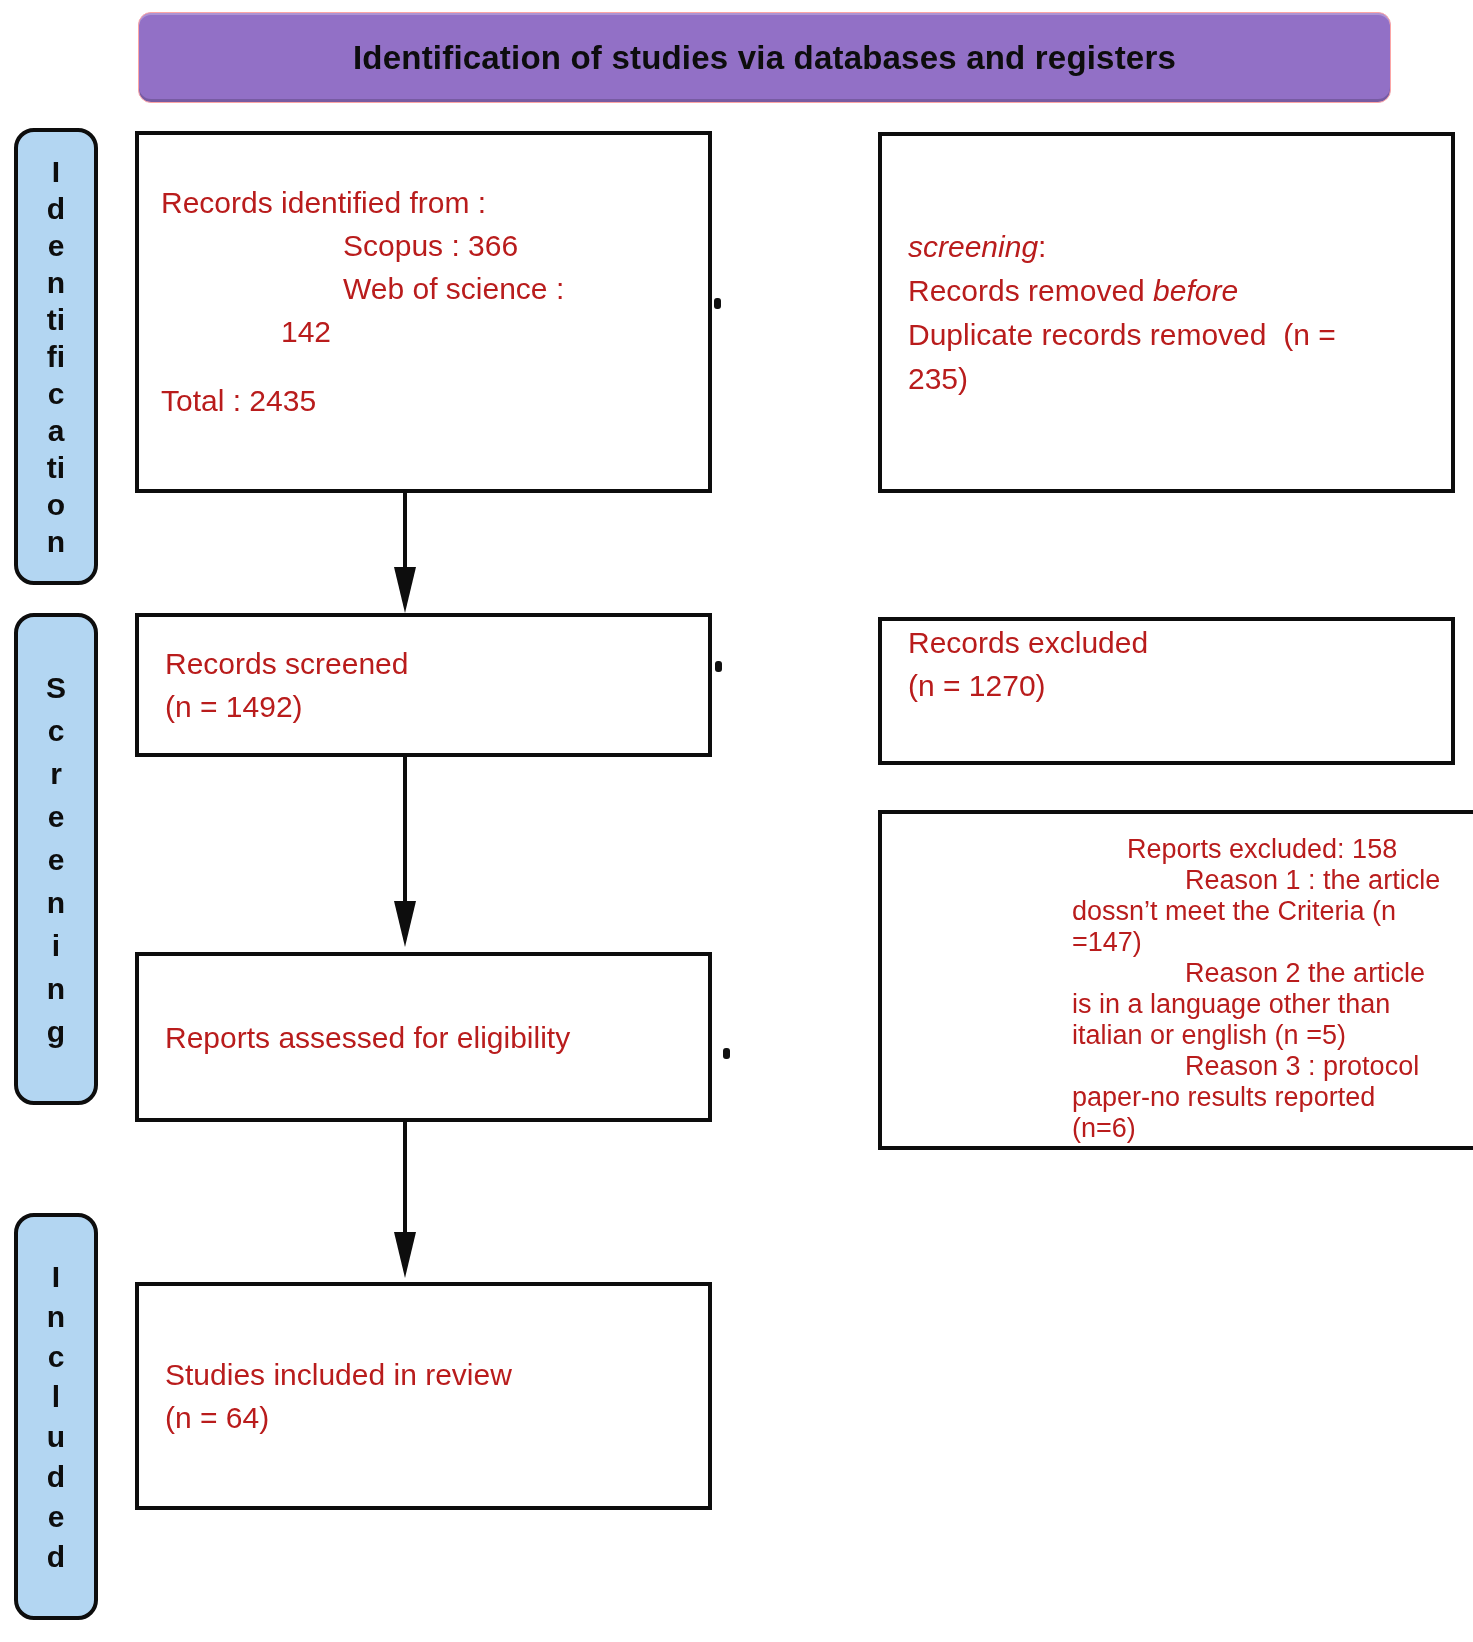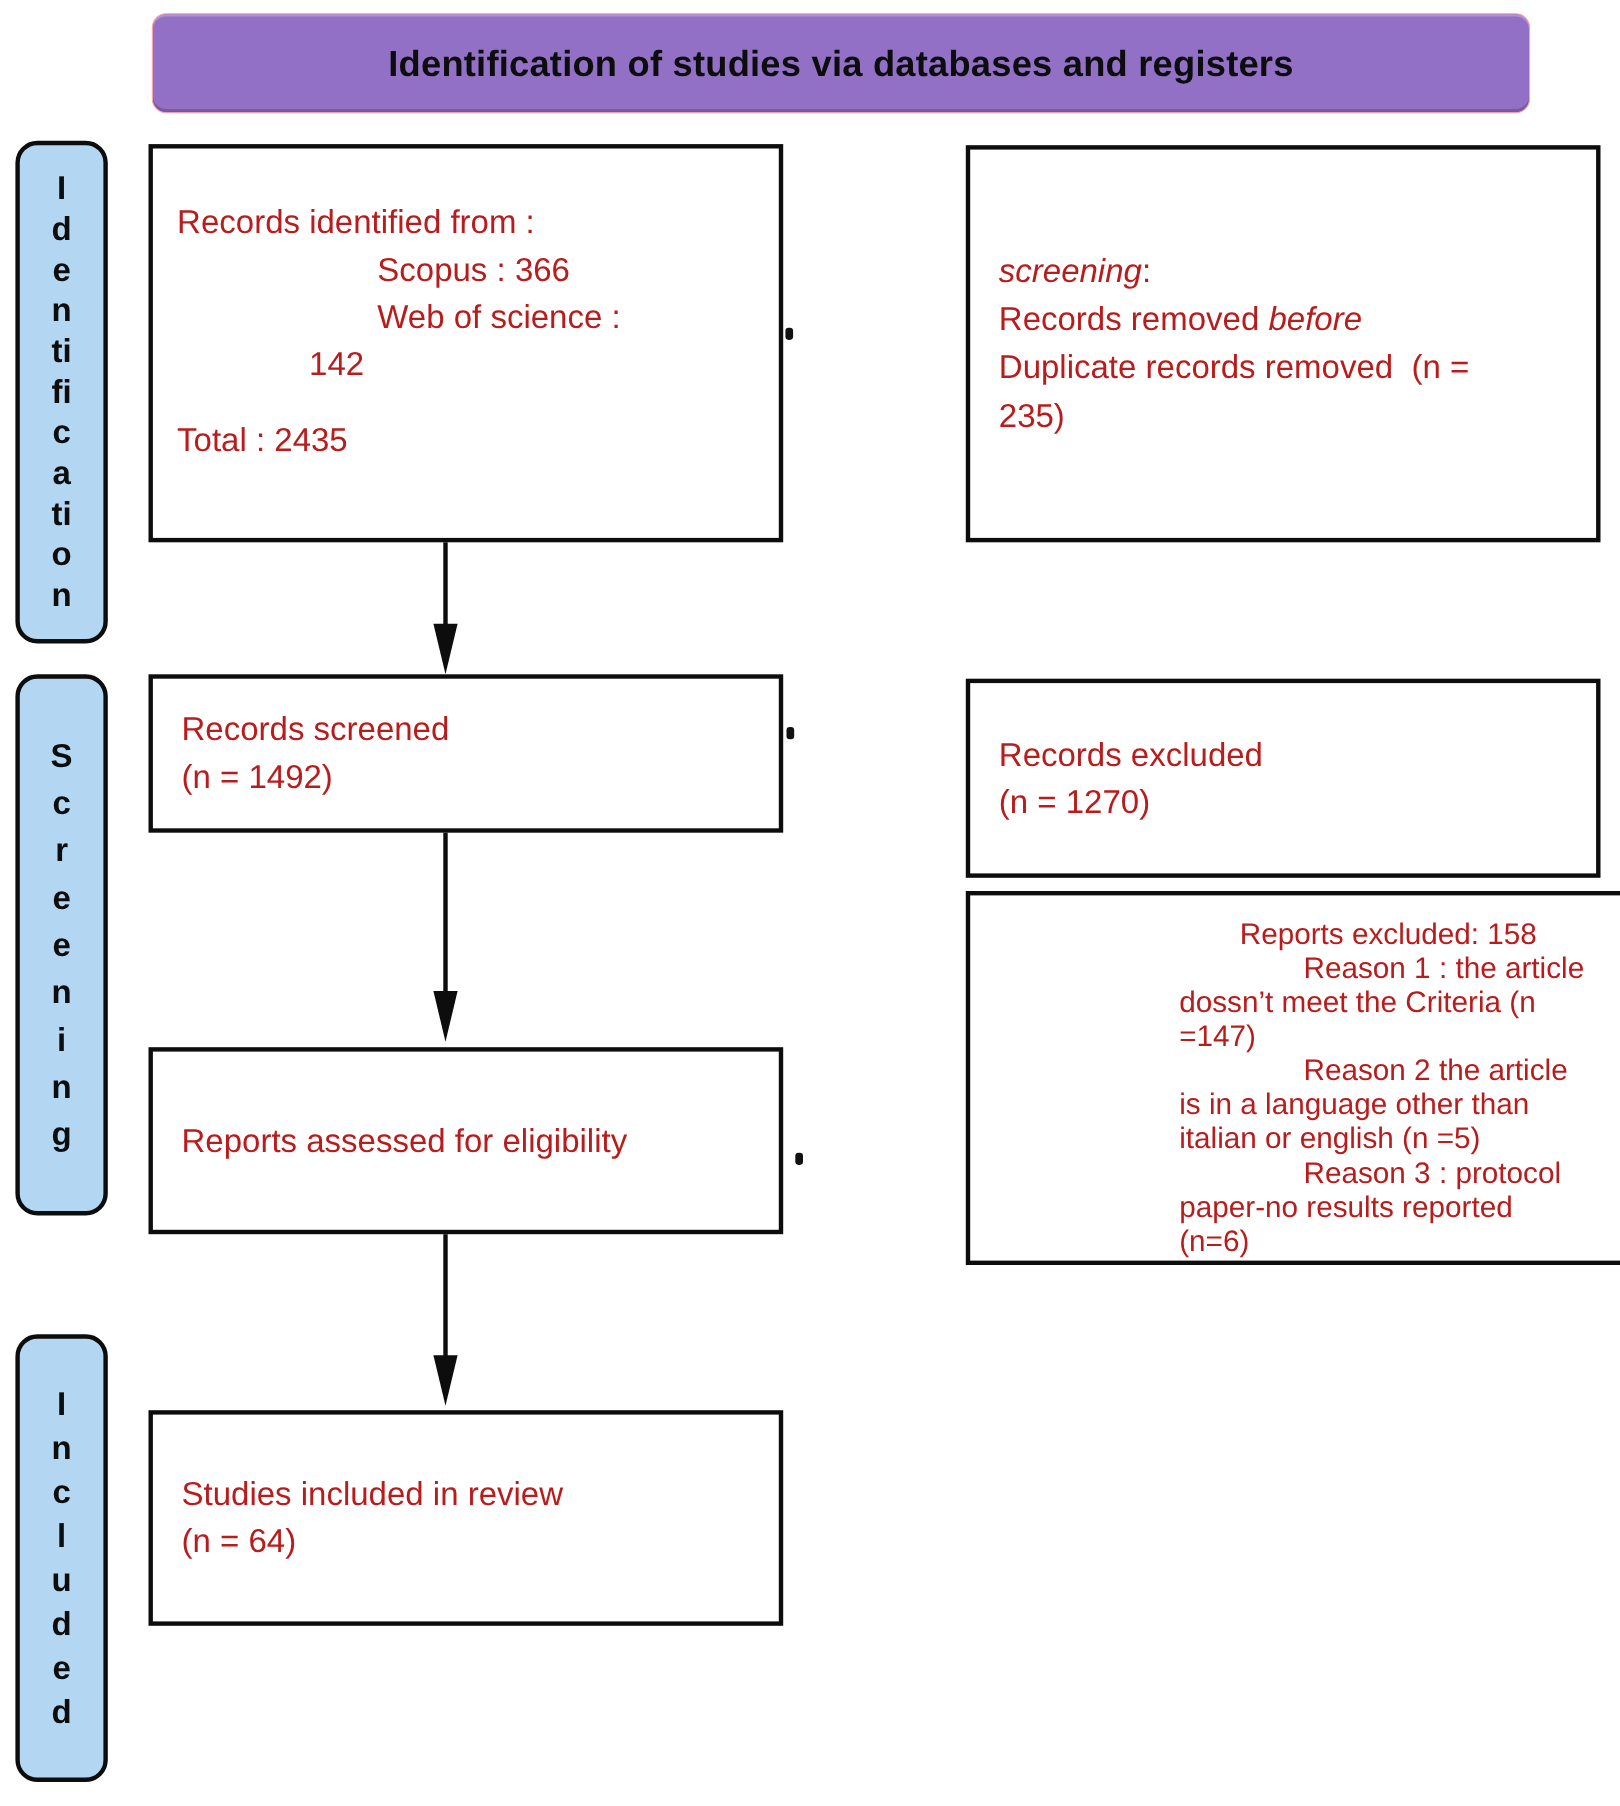--- a/index.html
+++ b/index.html
@@ -41,24 +41,24 @@
   .stage-included div{line-height:40px;}
   
   .fbox{
     position:absolute;box-sizing:border-box;
     background:#ffffff;border:4px solid #0d0d0d;
     font-size:30px;line-height:43px;color:#b91c1c;
   }
   .box1{left:135px;top:131px;width:577px;height:362px;padding:46px 16px 0 22px;}
   .box2{left:878px;top:132px;width:577px;height:361px;display:flex;flex-direction:column;justify-content:center;padding-left:26px;line-height:44px;}
   .box3{left:135px;top:613px;width:577px;height:144px;display:flex;flex-direction:column;justify-content:center;padding-left:26px;}
-  .box4{left:878px;top:617px;width:577px;height:181px;display:flex;flex-direction:column;justify-content:center;padding-left:26px;}
+  .box4{left:878px;top:617px;width:577px;height:148px;display:flex;flex-direction:column;justify-content:flex-start;padding-left:26px;}
   .box5{left:878px;top:810px;width:636px;height:340px;padding:20px 8px 0 0;font-size:27px;line-height:31px;}
   .box6{left:135px;top:952px;width:577px;height:170px;display:flex;flex-direction:column;justify-content:center;padding-left:26px;}
-  .box7{left:135px;top:1282px;width:577px;height:196px;display:flex;flex-direction:column;justify-content:center;padding-left:26px;}
+  .box7{left:135px;top:1282px;width:577px;height:228px;display:flex;flex-direction:column;justify-content:center;padding-left:26px;}
   .ind-a{margin-left:182px;}
   .ind-b{margin-left:120px;}
   .total-line{margin-top:26px;}
   .pre{white-space:pre-wrap;}
   .x5-head{margin-left:245px;}
   .x5-reason{margin-left:303px;}
   .x5-cont{margin-left:190px;}
   
   .arrow{position:absolute;width:26px;}
   .arrow .shaft{position:absolute;left:11px;top:0;width:4px;background:#0d0d0d;}

